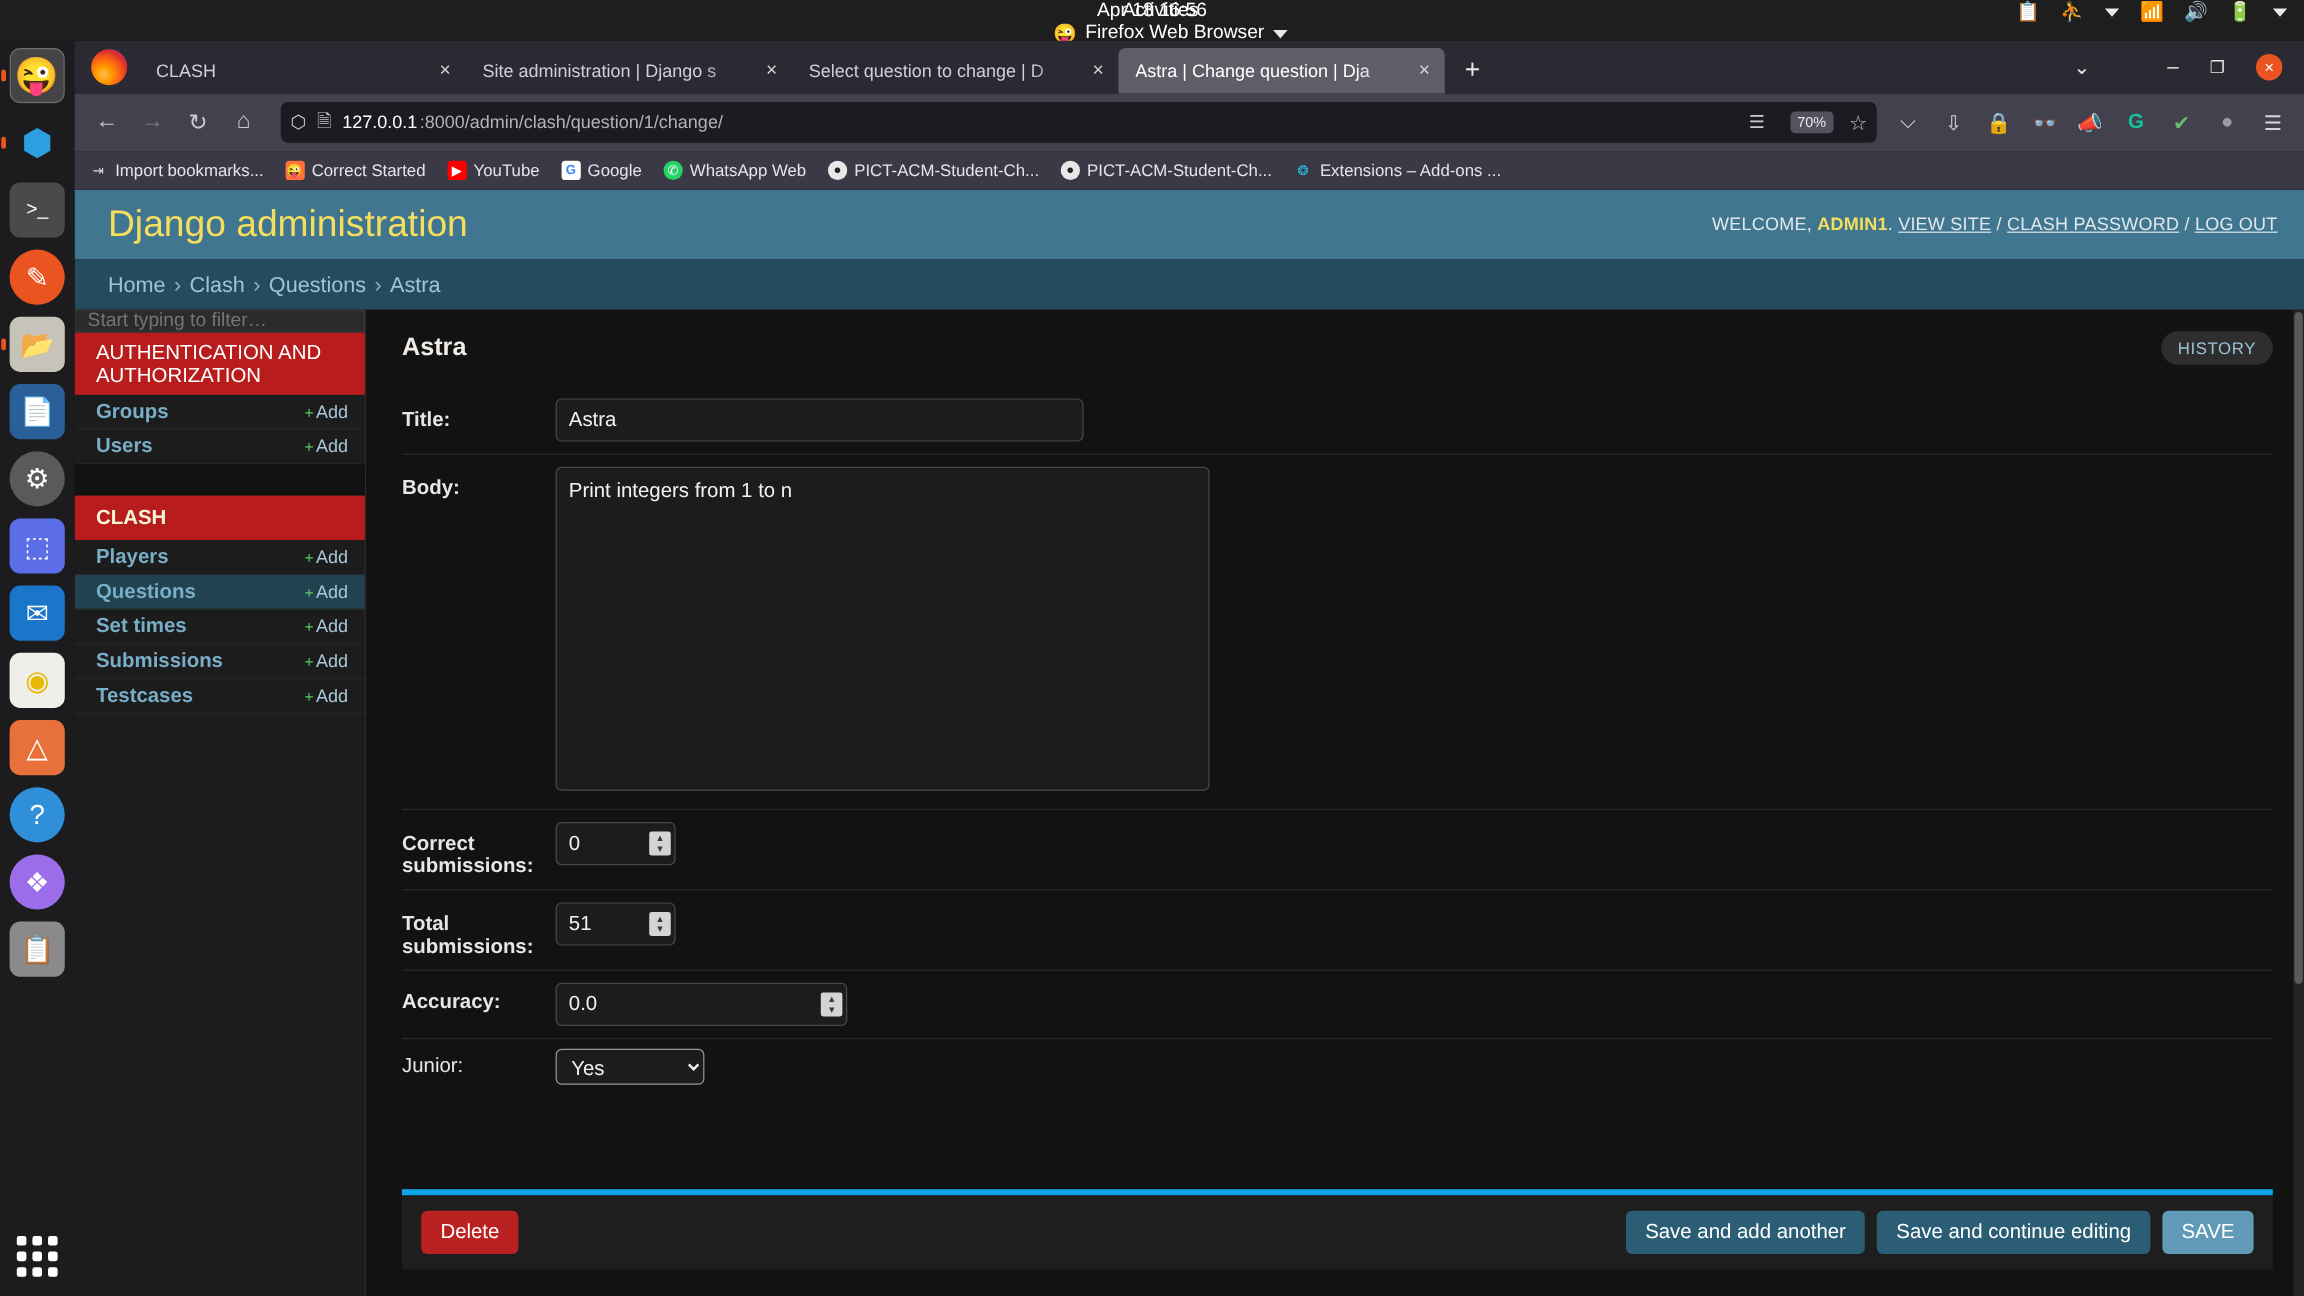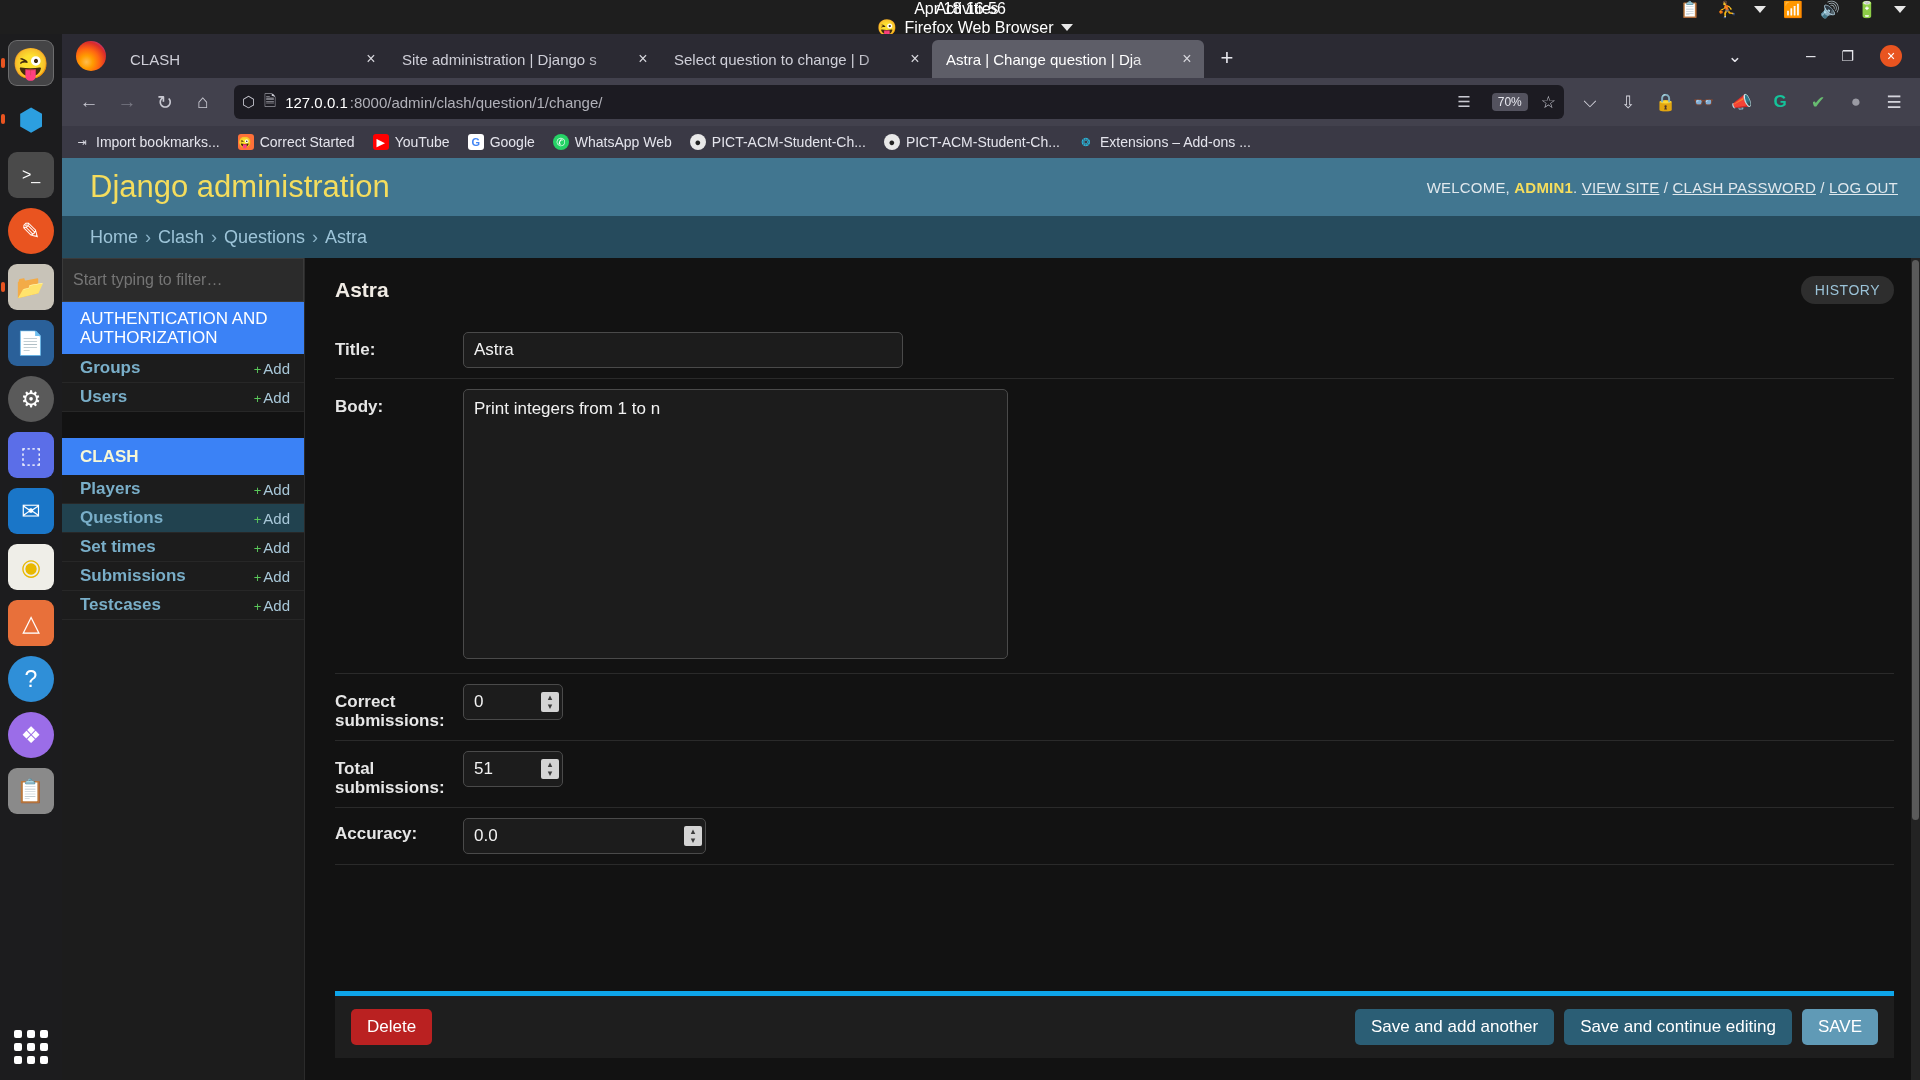--- a/index.html
+++ b/index.html
@@ -169,25 +169,25 @@
     height: 42px; background: #264b5d; color: #9dc4d8;
     display: flex; align-items: center; padding-left: 28px; font-size: 18px;
   }
   #breadcrumbs .sep { margin: 0 7px; color: #8ab2c7; }
 
   #body-wrap { display: flex; height: calc(100% - 100px); }
 
   
   #sidebar { width: 243px; flex: none; background: #1c1c1c; border-right: 1px solid #2b2b2b; }
   #sidebar-filter {
-    width: 100%; height: 44px; background: #2b2b2b; border: 1px solid #3a3a3a;
+    width: 100%; height: 19px; background: #2b2b2b; border: 1px solid #3a3a3a;
     color: #9a9a9a; font-size: 16px; padding: 0 10px; font-family: inherit;
   }
   .mod-head {
-    background: #3b82f6; color: #ffffff; font-size: 17px;
+    background: #b91c1c; color: #ffffff; font-size: 17px;
     padding: 7px 12px 7px 18px; line-height: 1.12;
   }
   .mod-head.clash { color: #f7f7d6; font-weight: bold; font-size: 17px; padding: 9px 12px 9px 18px; }
   .mod-row {
     display: flex; align-items: center; justify-content: space-between;
     padding: 4px 14px 4px 18px; border-bottom: 1px solid #272727;
     font-size: 17px;
   }
   .mod-row.selected { background: #21424f; }
   .mod-row .mname { color: #79aec8; font-weight: bold; }
@@ -567,20 +567,29 @@
           <div class="frow">
             <div class="flabel" style="padding-top:6px">Accuracy:</div>
             <div class="fctl">
               <span class="numwrap">
                 <input class="num wide" type="text" value="0.0" style="">
                 <span class="spinner">▴<br>▾</span>
               </span>
             </div>
           </div>
 
+          <div class="frow" style="border-bottom:none;padding-top:8px">
+            <div class="flabel" style="font-weight:normal;padding-top:4px">Junior:</div>
+            <div class="fctl">
+              <select class="sel">
+                <option>Yes</option>
+                <option>No</option>
+              </select>
+            </div>
+          </div>
         </div>
 
         <div id="submit-row">
           <button class="btn delete">Delete</button>
           <span class="spacer"></span>
           <button class="btn save-alt">Save and add another</button>
           <button class="btn save-alt">Save and continue editing</button>
           <button class="btn save">SAVE</button>
         </div>
 

